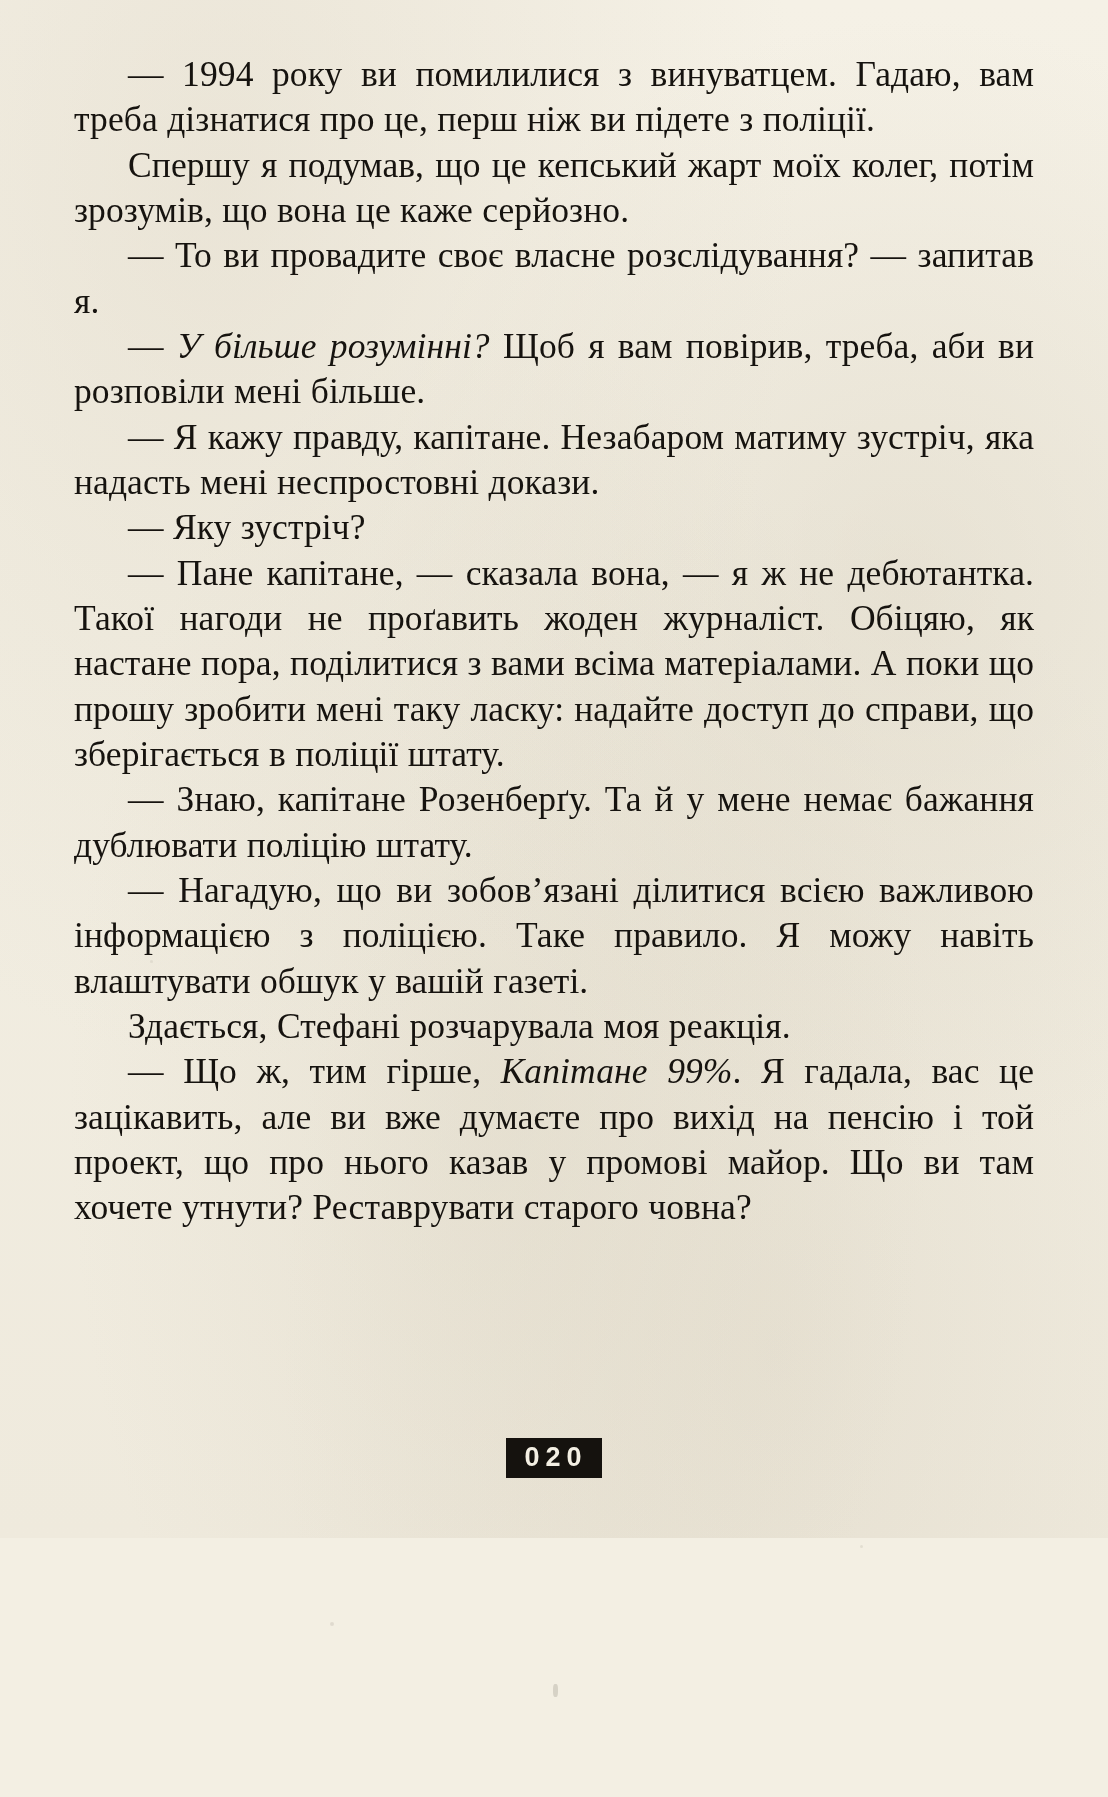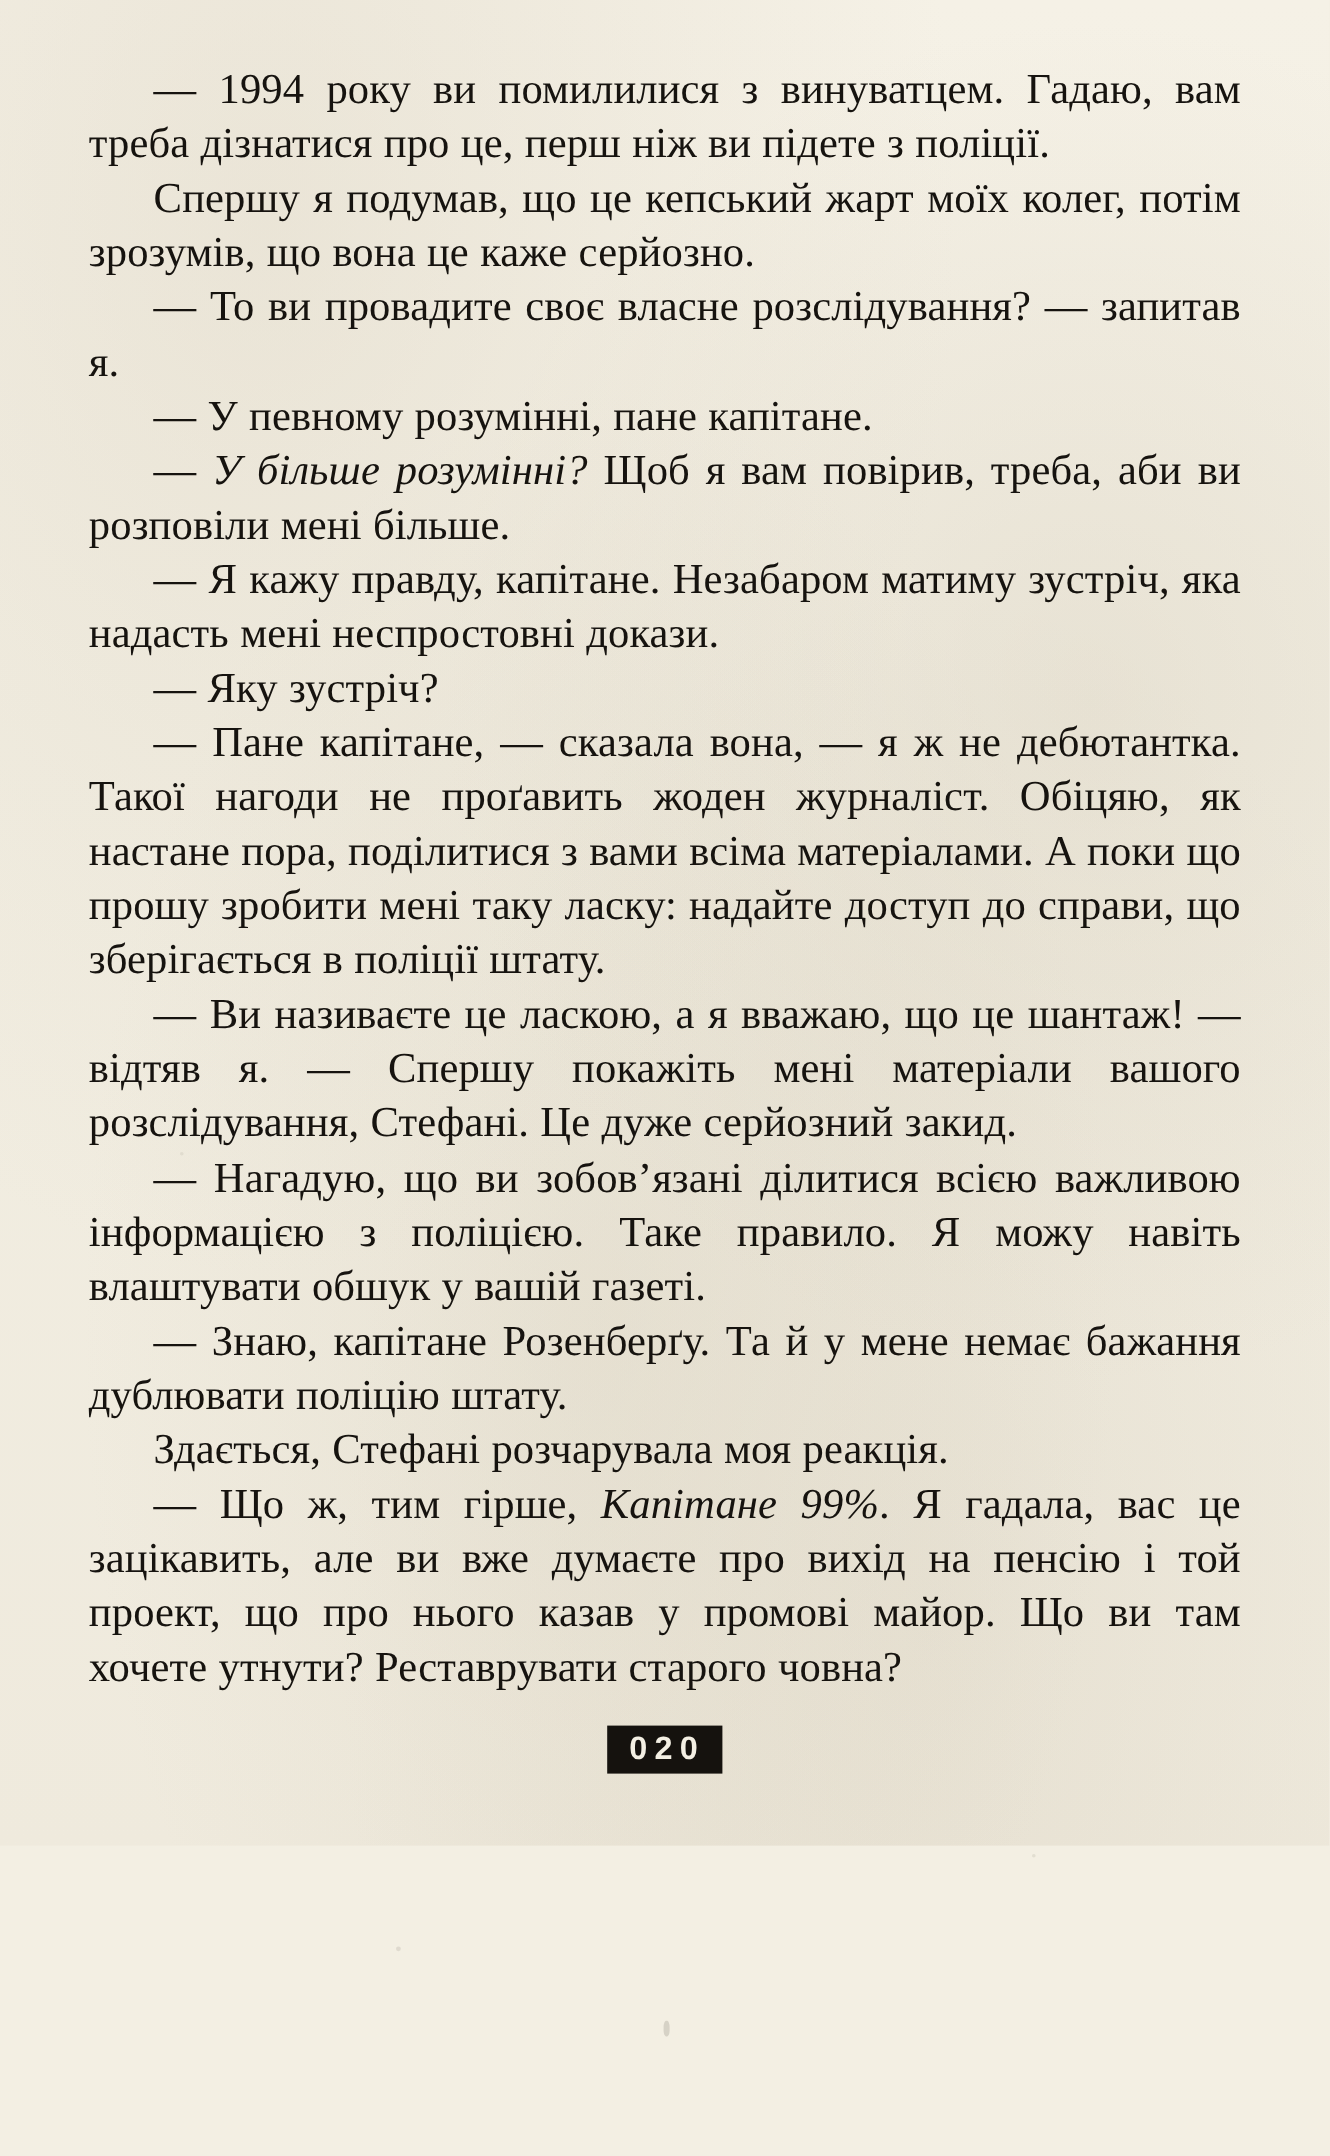--- a/index.html
+++ b/index.html
@@ -74,28 +74,26 @@
 </style>
 </head>
 <body>
 
 <div class="page">
 
   <div class="body-text" id="body-text">
       <p><span>— 1994 року ви помилилися з винуватцем. Гадаю, вам треба дізнатися про це, перш ніж ви підете з поліції.</span></p>
       <p><span>Спершу я подумав, що це кепський жарт моїх колег, потім зрозумів, що вона це каже серйозно.</span></p>
       <p><span>— То ви провадите своє власне розслідування? — запитав я.</span></p>
-      <p><span>— У певному розумінні, пане капітане.</span></p>
       <p><span>— </span><em>У більше розумінні?</em><span> Щоб я вам повірив, треба, аби ви розповіли мені більше.</span></p>
       <p><span>— Я кажу правду, капітане. Незабаром матиму зустріч, яка надасть мені неспростовні докази.</span></p>
       <p><span>— Яку зустріч?</span></p>
       <p><span>— Пане капітане, — сказала вона, — я ж не дебютантка. Такої нагоди не проґавить жоден журналіст. Обіцяю, як настане пора, поділитися з вами всіма матеріалами. А поки що прошу зробити мені таку ласку: надайте доступ до справи, що зберігається в поліції штату.</span></p>
-      <p><span>— Ви називаєте це ласкою, а я вважаю, що це шантаж! — відтяв я. — Спершу покажіть мені матеріали вашого розслідування, Стефані. Це дуже серйозний закид.</span></p>
+      <p><span>— Знаю, капітане Розенберґу. Та й у мене немає бажання дублювати поліцію штату.</span></p>
       <p><span>— Нагадую, що ви зобов’язані ділитися всією важливою інформацією з поліцією. Таке правило. Я можу навіть влаштувати обшук у вашій газеті.</span></p>
-      <p><span>— Знаю, капітане Розенберґу. Та й у мене немає бажання дублювати поліцію штату.</span></p>
       <p><span>Здається, Стефані розчарувала моя реакція.</span></p>
       <p><span>— Що ж, тим гірше, </span><em>Капітане 99%</em><span>. Я гадала, вас це зацікавить, але ви вже думаєте про вихід на пенсію і той проект, що про нього казав у промові майор. Що ви там хочете утнути? Реставрувати старого човна?</span></p>
     </div>
 
   <span class="speck s1"></span>
   <span class="speck s2"></span>
   <span class="speck s3"></span>
   <span class="speck s4"></span>
 
   <div class="folio">

